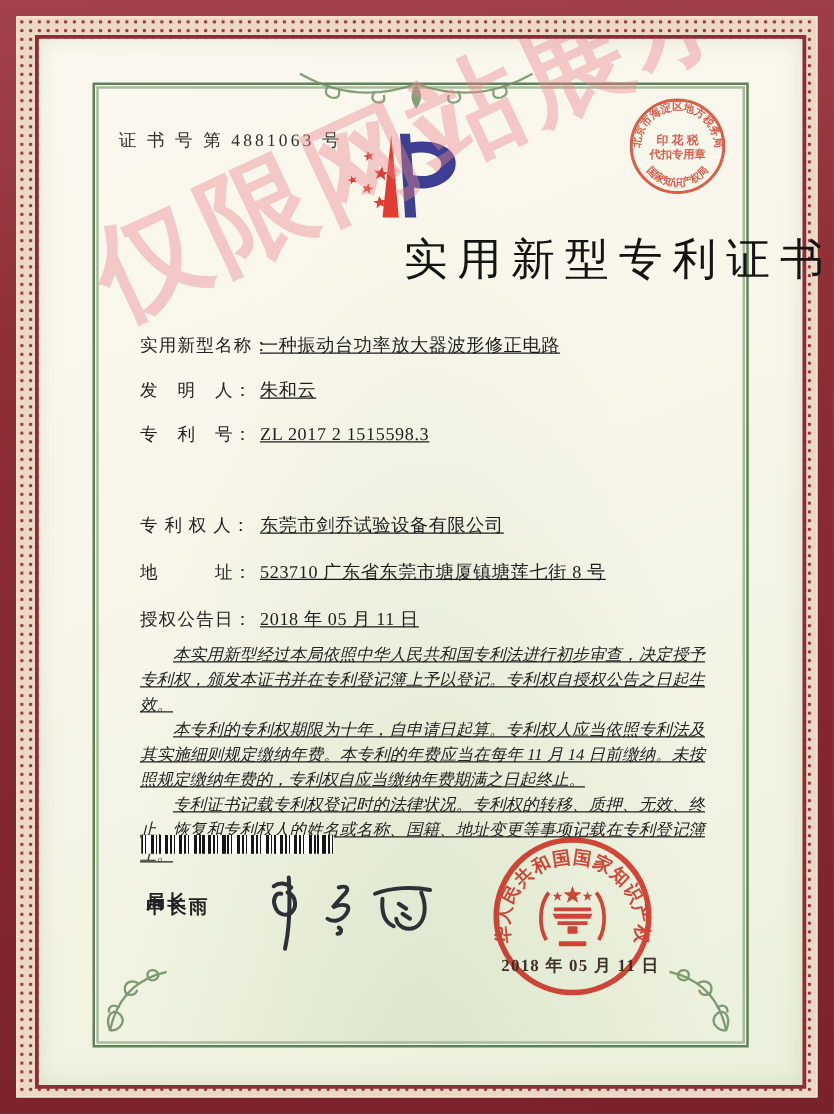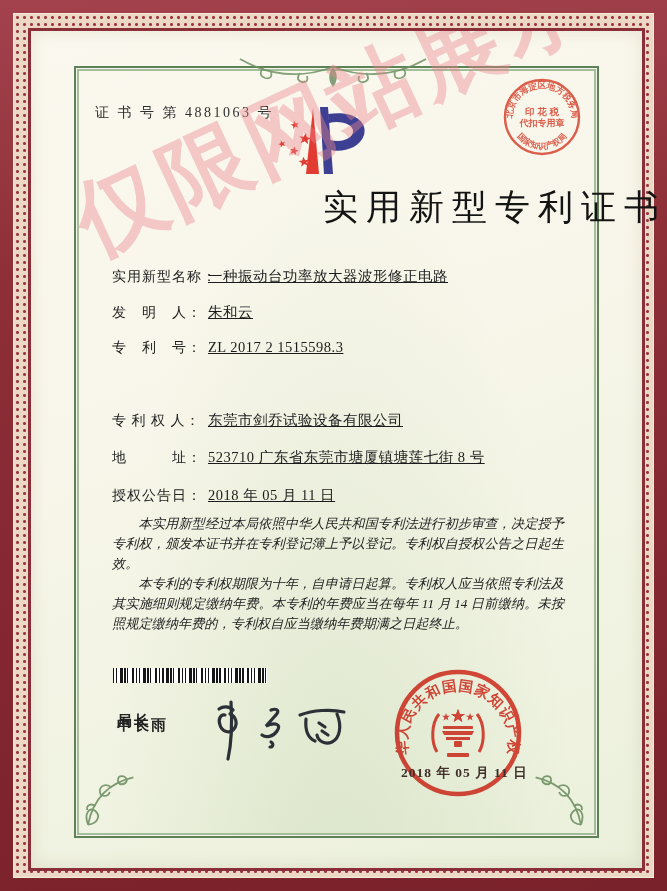--- a/index.html
+++ b/index.html
@@ -20,21 +20,21 @@
   .abs{position:absolute;}
   .cert-no{left:95px;top:104px;font-size:14px;color:#2e2e2e;letter-spacing:2.5px;}
   .title{left:0;top:184px;width:100%;text-align:right;font-size:35px;font-weight:400;
     letter-spacing:8px;color:#141414;text-indent:8px;}
   .row{left:112px;font-size:14px;color:#1c1c1c;white-space:nowrap;}
   .row .lbl{display:inline-block;width:96px;letter-spacing:1px;color:#222;}
   .row .val{font-size:14.5px;letter-spacing:.5px;text-decoration:underline;}
   .grant-no{left:367px;top:486px;font-size:14px;color:#1c1c1c;white-space:nowrap;}
   .grant-no .lbl{letter-spacing:1px;margin-right:4px;}
   .legal{left:112px;top:514px;width:452px;font-size:13.2px;line-height:20px;color:#222;
-    text-align:justify;font-style:italic;}
+    text-align:justify;font-style:italic;text-decoration:underline;}
   .legal p{margin:0;text-indent:2em;}
   .barcode{left:113px;top:668px;width:154px;height:15px;background-color:#fff;
     background-image:
       repeating-linear-gradient(90deg,#161616 0 1.5px,rgba(0,0,0,0) 1.5px 3px,#161616 3px 4px,rgba(0,0,0,0) 4px 7.5px,#161616 7.5px 10px,rgba(0,0,0,0) 10px 11.5px),
       repeating-linear-gradient(90deg,rgba(0,0,0,0) 0 12px,#161616 12px 13px,rgba(0,0,0,0) 13px 19px);}
   .director{left:117px;font-size:15px;font-weight:700;color:#222;
     font-family:Liberation Serif, serif;letter-spacing:2px;}
   .footer-page{left:238px;top:806px;width:160px;text-align:center;font-size:11.5px;color:#333;letter-spacing:1px;}
   .issue-date{left:401px;top:764px;font-size:13.5px;font-weight:700;color:#40302b;letter-spacing:1px;white-space:nowrap;}
   .watermark{left:-25px;top:338px;width:690px;text-align:center;font-size:88px;font-weight:700;
@@ -103,20 +103,21 @@
   <div class="abs row" style="top:267px"><span class="lbl">实用新型名称：</span><span class="val">一种振动台功率放大器波形修正电路</span></div>
   <div class="abs row" style="top:303px"><span class="lbl">发　明　人：</span><span class="val">朱和云</span></div>
   <div class="abs row" style="top:339px"><span class="lbl">专　利　号：</span><span class="val">ZL 2017 2 1515598.3</span></div>
   <div class="abs row" style="top:411px"><span class="lbl">专 利 权 人：</span><span class="val">东莞市剑乔试验设备有限公司</span></div>
   <div class="abs row" style="top:448px"><span class="lbl">地　　　址：</span><span class="val">523710 广东省东莞市塘厦镇塘莲七街 8 号</span></div>
   <div class="abs row" style="top:486px"><span class="lbl">授权公告日：</span><span class="val">2018 年 05 月 11 日</span></div>
 
   <div class="abs legal">
     <p>本实用新型经过本局依照中华人民共和国专利法进行初步审查，决定授予专利权，颁发本证书并在专利登记簿上予以登记。专利权自授权公告之日起生效。</p>
     <p>本专利的专利权期限为十年，自申请日起算。专利权人应当依照专利法及其实施细则规定缴纳年费。本专利的年费应当在每年 11 月 14 日前缴纳。未按照规定缴纳年费的，专利权自应当缴纳年费期满之日起终止。</p>
+    <p>专利证书记载专利权登记时的法律状况。专利权的转移、质押、无效、终止、恢复和专利权人的姓名或名称、国籍、地址变更等事项记载在专利登记簿上。</p>
   </div>
 
   <div class="abs barcode"></div>
 
   <div class="abs director" style="top:712px">局长</div>
   <div class="abs director" style="top:716px">申长雨</div>
 
   <svg class="abs" style="left:205px;top:693px;" width="145" height="78" viewBox="0 0 145 78">
     <g stroke="#2b3136" fill="none" stroke-width="3.2" stroke-linecap="round">
       <path d="M14,16 C18,13 24,13 28,17"></path>

